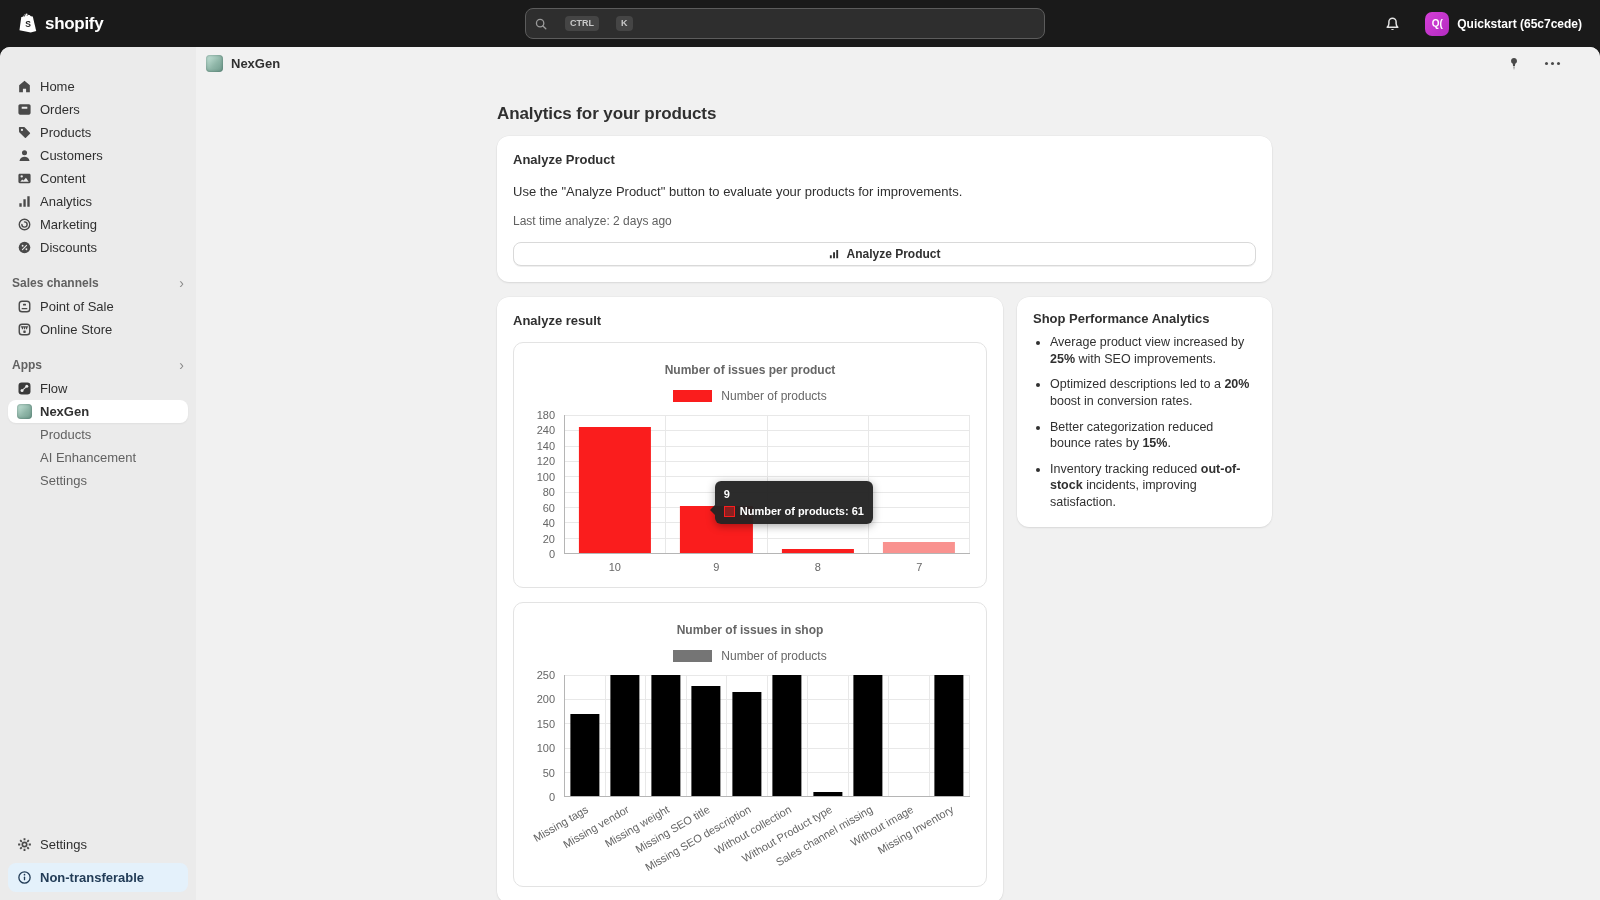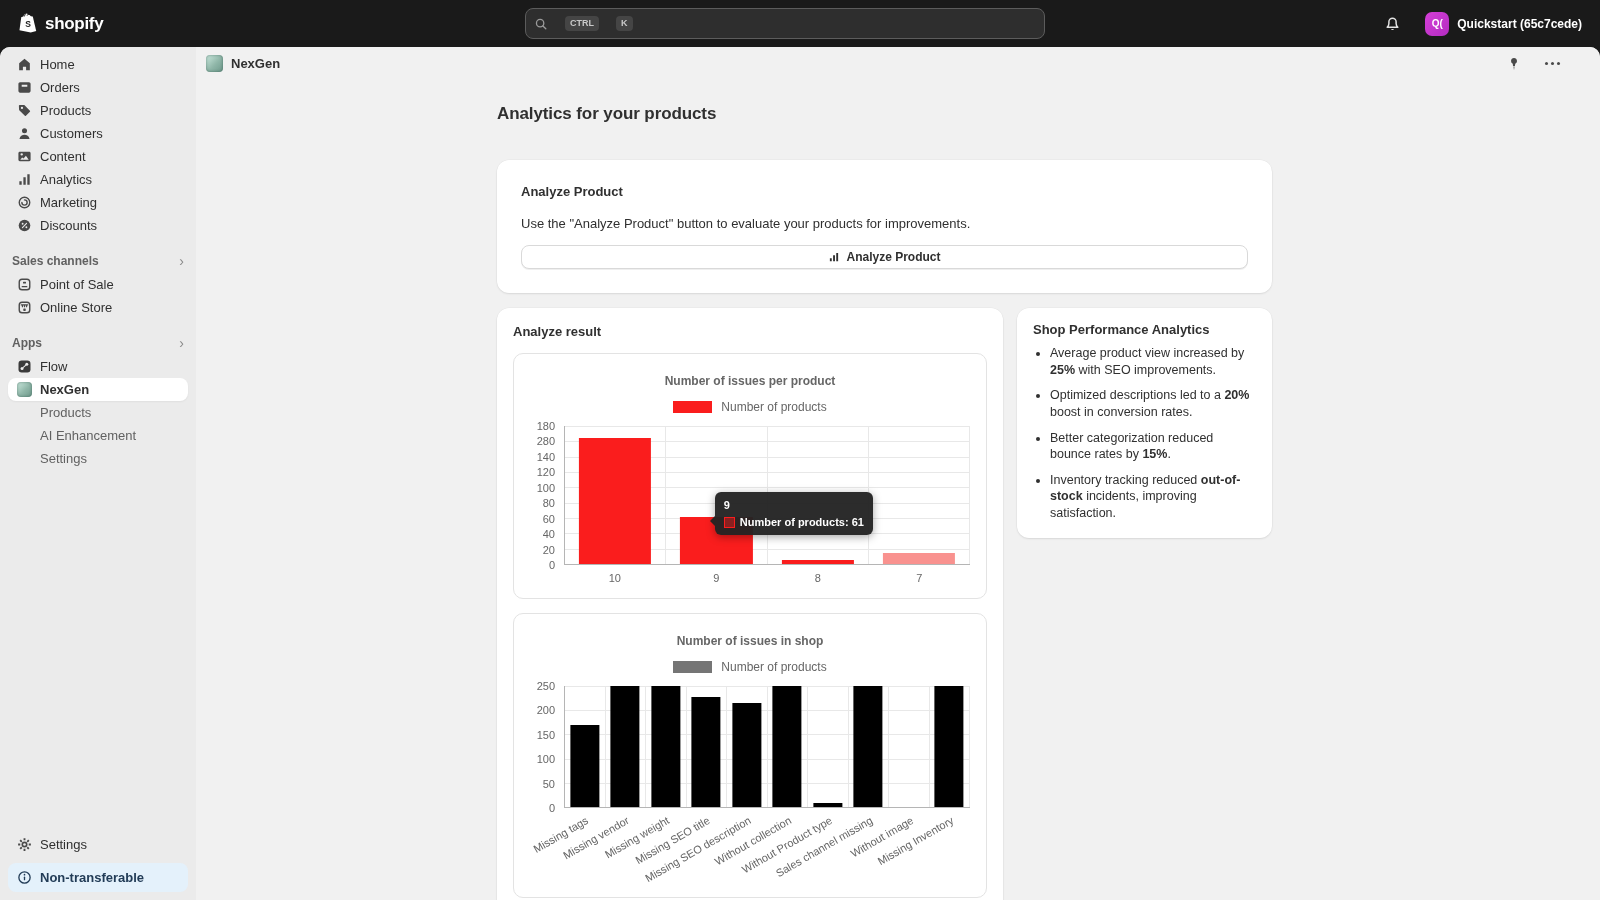--- a/index.html
+++ b/index.html
@@ -23,21 +23,21 @@
   .account { display:flex; align-items:center; gap:8px; padding:4px 8px 4px 4px; border-radius:8px; cursor:pointer; }
   .avatar { width:24px; height:24px; border-radius:7px; background:linear-gradient(135deg,#d53fd8,#b32cc0);
     color:#fff; font-size:10px; font-weight:700; display:flex; align-items:center; justify-content:center; }
   .account-name { color:#fff; font-size:12px; font-weight:600; }
 
   
   .frame { position:absolute; top:47px; left:0; right:0; bottom:0; background:#ebebeb;
     border-radius:10px 10px 0 0; overflow:hidden; display:flex; }
 
   
-  .sidebar { width:196px; flex:none; background:#ebebeb; position:relative; padding-top:6px; font-size:13px; }
+  .sidebar { width:196px; flex:none; background:#ebebeb; position:relative; padding-top:28px; font-size:13px; }
   .nav-item { display:flex; align-items:center; height:23px; margin:0 8px; padding:0 8px; border-radius:8px;
     color:#303030; font-weight:500; cursor:pointer; }
   .nav-item .nicon { width:16px; height:16px; margin-right:8px; display:flex; align-items:center; justify-content:center; flex:none; }
   .nav-item.selected { background:#fff; font-weight:600; box-shadow:0 1px 2px rgba(0,0,0,0.05); }
   .nav-section { display:flex; align-items:center; justify-content:space-between; margin:14px 8px 2px;
     padding:0 4px; color:#616161; font-size:12px; font-weight:600; height:20px; }
   .nav-section .chev { color:#8a8a8a; font-size:14px; font-weight:400; cursor:pointer; }
   .nav-sub { display:flex; align-items:center; height:23px; margin:0 8px; padding:0 8px 0 32px;
     border-radius:8px; color:#616161; font-weight:500; cursor:pointer; }
   .sidebar-bottom { position:absolute; bottom:44px; left:0; right:0; }
@@ -57,21 +57,21 @@
   .dots { display:flex; gap:3px; }
   .dots i { width:3px; height:3px; border-radius:50%; background:#4a4a4a; }
 
   .scroll { flex:1; position:relative; overflow:hidden; }
   .content { width:775px; margin-left:301px; padding-top:24px; padding-bottom:20px; }
   .page-title { font-size:17px; font-weight:700; color:#303030; letter-spacing:-0.1px; }
 
   .card { background:#fff; border-radius:12px; box-shadow:0 1px 2px rgba(0,0,0,0.09), 0 0 0 0.5px rgba(0,0,0,0.04); }
   .card-h { font-size:13px; font-weight:700; color:#303030; }
 
-  .analyze-card { margin-top:36px; padding:24px; }
+  .analyze-card { margin-top:12px; padding:16px; }
   .analyze-desc { margin-top:17px; font-size:13px; color:#303030; }
   .analyze-meta { margin-top:15px; font-size:12px; color:#616161; }
   .analyze-btn { margin-top:14px; width:100%; height:24px; background:#fff; border:1px solid #d9d9d9;
     border-radius:8px; box-shadow:0 1px 0 rgba(26,26,26,0.07); display:flex; align-items:center;
     justify-content:center; gap:6px; font-size:12px; font-weight:600; color:#303030; cursor:pointer; font-family:inherit; }
 
   .row2 { margin-top:15px; display:flex; gap:14px; align-items:flex-start; }
   .result-card { width:506px; flex:none; padding:16px; }
   .insights-card { width:255px; flex:none; padding:14px 16px 16px; }
   .insights-card ul { margin:8px 0 0; padding-left:17px; }
@@ -322,20 +322,21 @@
         </div>
       </div>
 
       <div class="scroll">
         <div class="content">
           <h1 class="page-title">Analytics for your products</h1>
 
           <section class="card analyze-card">
             <h2 class="card-h">Analyze Product</h2>
             <p class="analyze-desc">Use the "Analyze Product" button to evaluate your products for improvements.</p>
+            <p class="analyze-meta">Last time analyze: 2 days ago</p>
             <button class="analyze-btn">
               <svg width="12" height="12" viewBox="0 0 16 16">
                   <path fill="#303030" d="M2.5 13.5V9.8H5v3.7zM6.8 13.5V5.5h2.5v8zM11 13.5V2.5h2.5v11z"></path>
                 </svg>
               <span>Analyze Product</span>
             </button>
           </section>
 
           <div class="row2">
 
@@ -345,21 +346,21 @@
               <div class="chart-card">
                 <div class="chart chart-tall">
                     <div class="c-title">Number of issues per product</div>
                     <div class="c-legend">
                       <span class="c-swatch" style="background: rgb(250, 29, 29);"></span>
                       <span class="c-ltext">Number of products</span>
                     </div>
                     <div class="c-body">
                       <div class="c-yaxis">
                         <span class="c-ytick" style="top: 0%;">180</span>
-                        <span class="c-ytick" style="top: 11.1111%;">280</span>
+                        <span class="c-ytick" style="top: 11.1111%;">240</span>
                         <span class="c-ytick" style="top: 22.2222%;">140</span>
                         <span class="c-ytick" style="top: 33.3333%;">120</span>
                         <span class="c-ytick" style="top: 44.4444%;">100</span>
                         <span class="c-ytick" style="top: 55.5556%;">80</span>
                         <span class="c-ytick" style="top: 66.6667%;">60</span>
                         <span class="c-ytick" style="top: 77.7778%;">40</span>
                         <span class="c-ytick" style="top: 88.8889%;">20</span>
                         <span class="c-ytick" style="top: 100%;">0</span>
                       </div>
                       <div class="c-plot">

